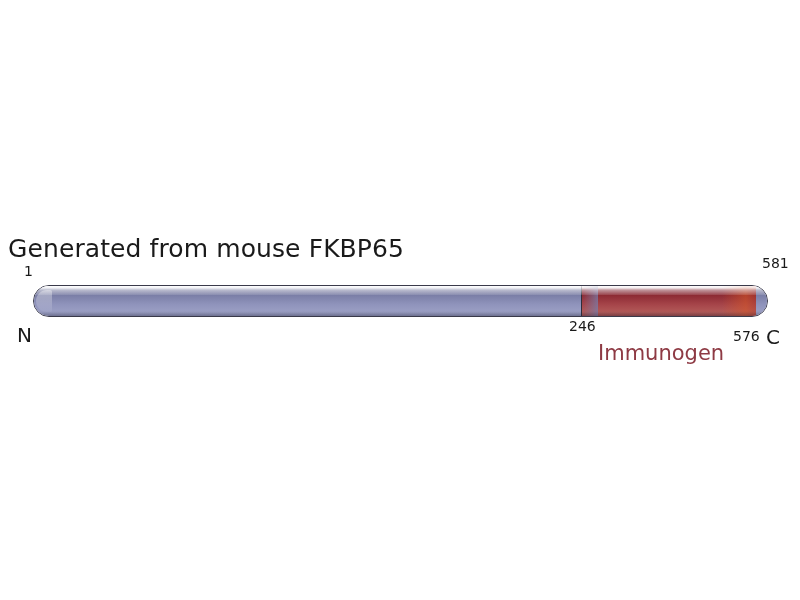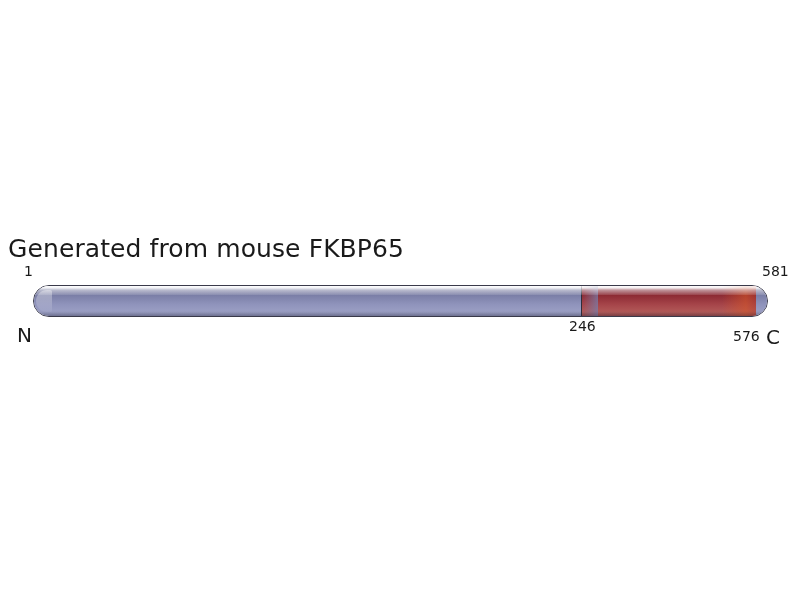--- a/index.html
+++ b/index.html
@@ -143,21 +143,21 @@
 
   
   .num {
     position: absolute;
     font-size: 14px;
     line-height: 16px;
     color: #1a1a1a;
     white-space: nowrap;
   }
   .num-start  { left: 24px;  top: 263px; }
-  .num-end    { left: 762px; top: 263px; }
+  .num-end    { left: 762px; top: 255px; }
   .num-434    { left: 569px; top: 318px; }
   .num-576    { left: 733px; top: 302px; margin-top: 26px; }
 
   
   .term {
     position: absolute;
     font-size: 20px;
     line-height: 22px;
     color: #1a1a1a;
   }
@@ -199,14 +199,15 @@
   </div>
 
   <div class="num num-434">246</div>
 
   <div class="num num-576">576</div>
 
   <div class="term term-n">N</div>
 
   <div class="term term-c">C</div>
 
+  <div class="immunogen-label">Immunogen</div>
 
 </div>
 
 </body></html>

